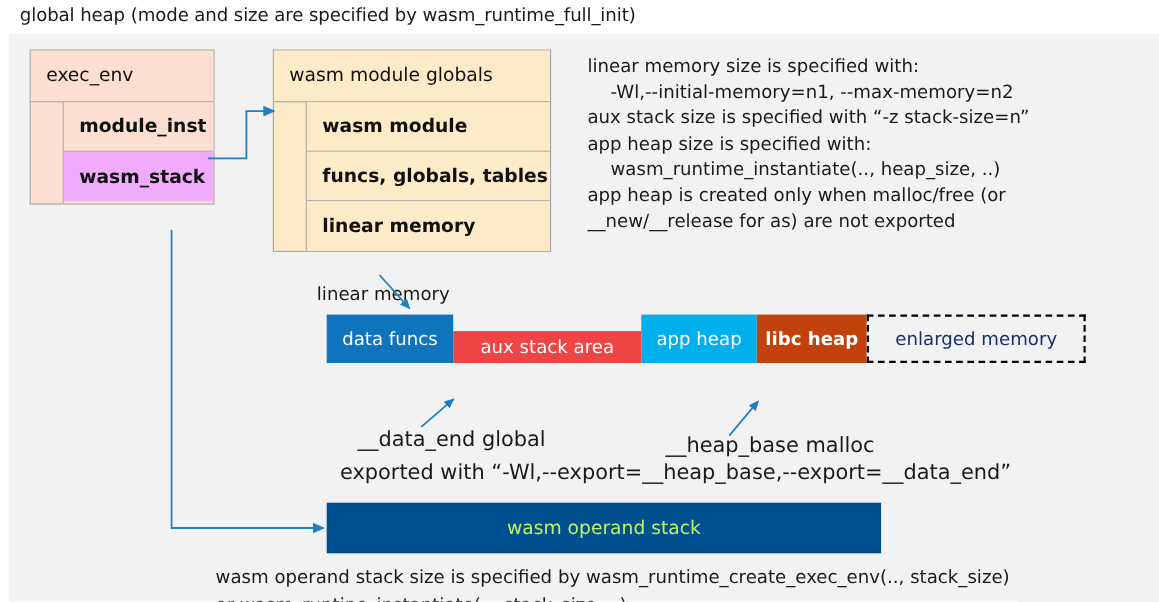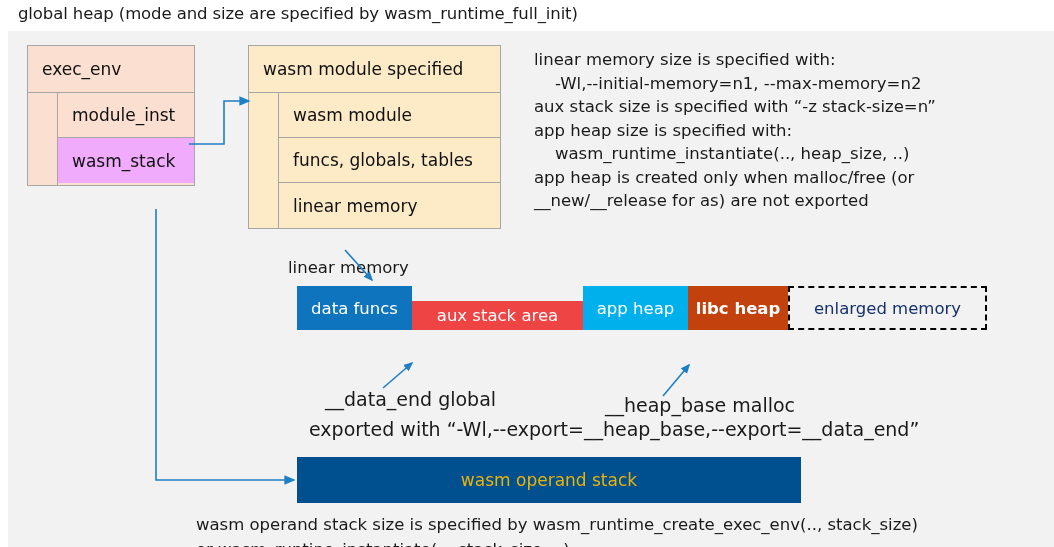--- a/index.html
+++ b/index.html
@@ -72,20 +72,21 @@
     right: 0;
     height: 45px;
     box-sizing: border-box;
     border-bottom: 1px solid #a6a6a6;
     display: flex;
     align-items: center;
     padding-left: 14px;
     font-size: 17px;
     color: #111;
     white-space: nowrap;
+    font-weight: bold;
   }
   .struct-field.last { border-bottom: none; }
 
   
   #exec-env-box {
     left: 19px; top: 14px; width: 168px; height: 141px;
     background: #fbdfd0;
   }
   #exec-env-box .struct-head { background: #fbdfd0; }
   #exec-env-box .struct-field { background: #fbdfd0; }
@@ -158,21 +159,21 @@
   #operand-stack-box {
     position: absolute;
     left: 289px;
     top: 426px;
     width: 504px;
     height: 46px;
     background: #00508f;
     display: flex;
     align-items: center;
     justify-content: center;
-    color: #eab308;
+    color: #bef264;
     font-size: 17px;
     white-space: nowrap;
   }
 
   #operand-stack-note {
     position: absolute;
     left: 188px;
     top: 481px;
     font-size: 16.5px;
     line-height: 25px;
@@ -197,21 +198,21 @@
 <div id="canvas-panel">
 
   <div class="struct-box" id="exec-env-box" style="background: rgb(251, 223, 208);">
     <div class="struct-head" style="background: rgb(251, 223, 208);">exec_env</div>
     <div class="struct-indent"></div>
     <div class="struct-field" style="top: 47px; background: rgb(251, 223, 208);">module_inst</div>
     <div class="struct-field last" style="top: 92px; background: #f0abfc;">wasm_stack</div>
   </div>
 
   <div class="struct-box" id="module-inst-box" style="background: rgb(253, 234, 198);">
-    <div class="struct-head" style="background: rgb(253, 234, 198);">wasm module specified</div>
+    <div class="struct-head" style="background: rgb(253, 234, 198);">wasm module globals</div>
     <div class="struct-indent"></div>
     <div class="struct-field" style="top: 47px; background: rgb(253, 234, 198);">wasm module</div>
     <div class="struct-field" style="top: 92px; background: rgb(253, 234, 198);">funcs, globals, tables</div>
     <div class="struct-field last" style="top: 137px; background: rgb(253, 234, 198);">linear memory</div>
   </div>
 
   <div id="runtime-notes">linear memory size is specified with:
     -Wl,--initial-memory=n1, --max-memory=n2
 aux stack size is specified with “-z stack-size=n”
 app heap size is specified with:

